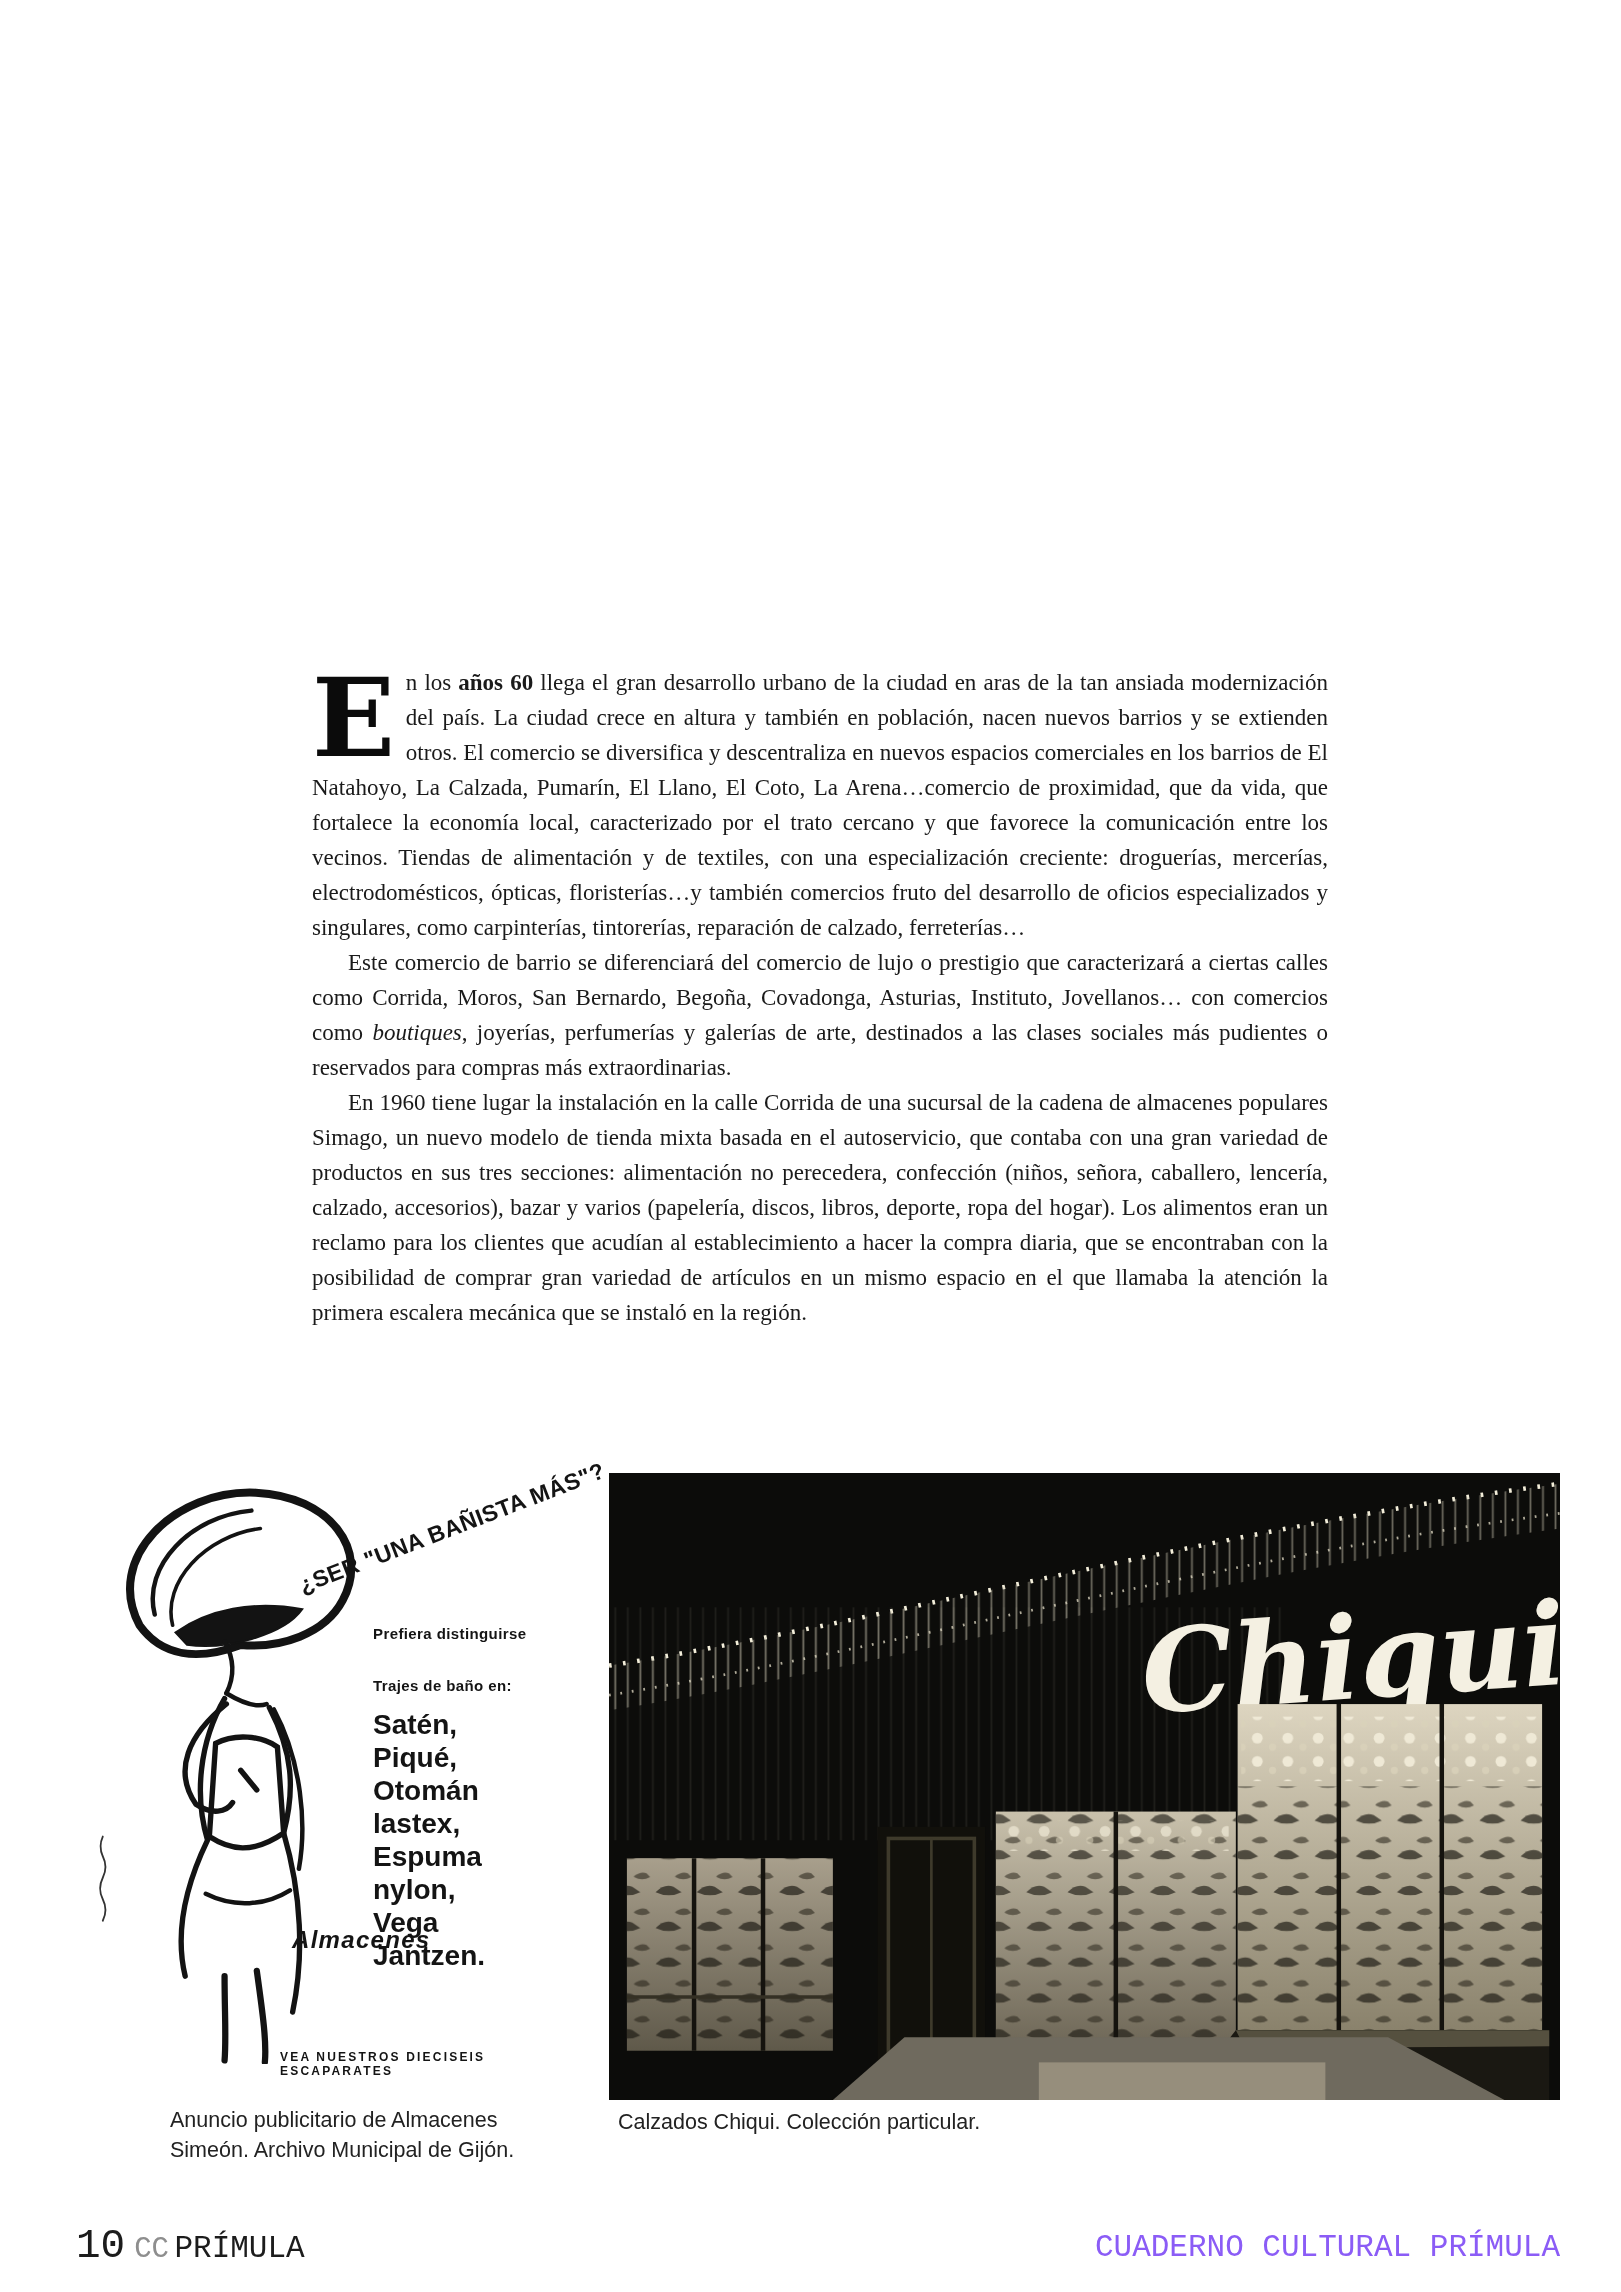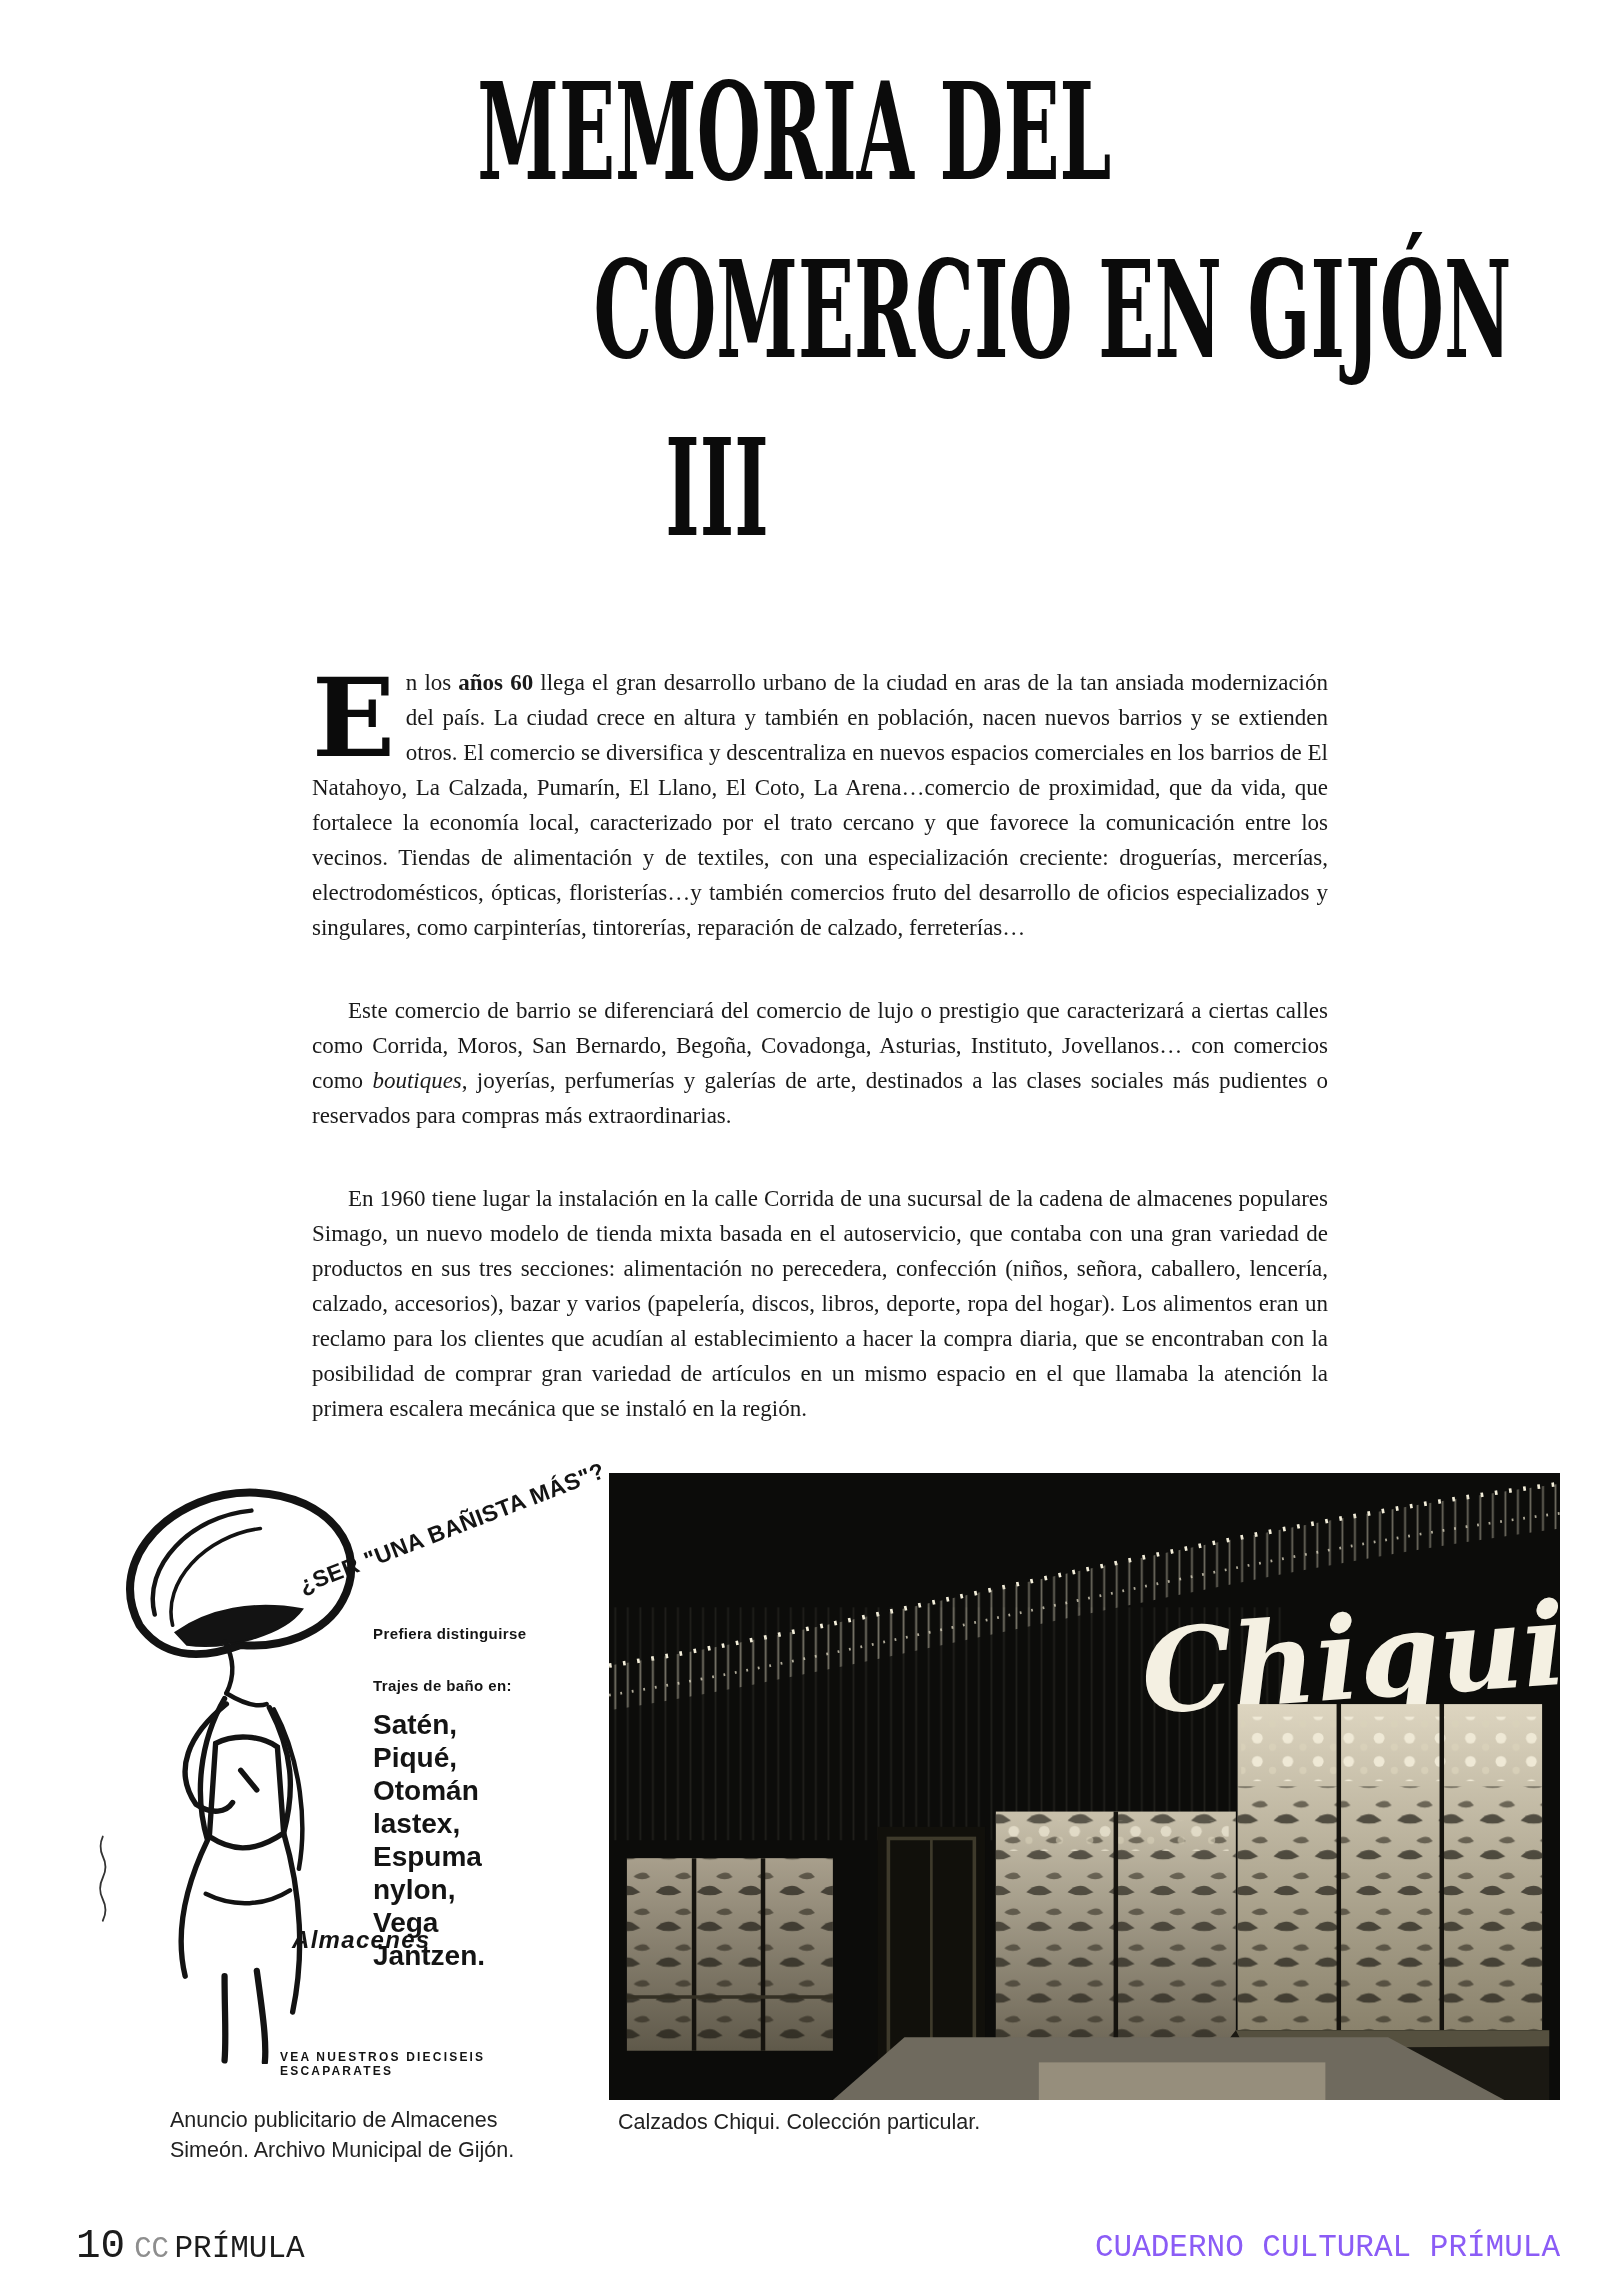--- a/index.html
+++ b/index.html
@@ -10,21 +10,21 @@
   .title-block{position:absolute;left:218px;top:64px;width:998px;text-align:center;line-height:136px;}
   .title-line{display:inline-block;font-family:"DejaVu Serif",serif;font-weight:bold;
               font-size:134px;transform:scaleX(.55);transform-origin:center;white-space:nowrap;color:#0b0b0b;}
   .authors{position:absolute;left:251px;top:455px;width:1057px;text-align:center;
            font-family:"Liberation Sans",sans-serif;font-size:28px;line-height:36px;color:#1b1b1b;}
 
   
   .article{position:absolute;left:312px;top:665px;width:1016px;
            font-size:23px;line-height:35px;text-align:justify;color:#1a1a1a;}
   .article p{margin:0;}
-  .article p.indent{text-indent:36px;margin-top:48px;}
+  .article p.indent{text-indent:36px;}
   .dropcap{float:left;font-family:"DejaVu Serif",serif;font-weight:bold;
            font-size:109px;line-height:99px;height:100px;padding:3.6px 10.7px 0 0;color:#0b0b0b;}
   .b{font-weight:bold;} .i{font-style:italic;}
 
   
   .ad{position:absolute;left:90px;top:1473px;width:466px;height:627px;
       font-family:"Liberation Sans",sans-serif;color:#141414;}
   .ad-sketch{position:absolute;left:0;top:0;}
   .ad-headline{position:absolute;left:210px;top:100px;transform:rotate(-21deg);transform-origin:left center;
                font-weight:bold;font-size:23px;white-space:nowrap;letter-spacing:0.4px;}
@@ -55,25 +55,20 @@
   .footer-abbr{font-size:29px;color:#8e8e8e;padding:0 5.4px 0 9px;}
   .footer-title{font-size:31px;}
   .footer-right{position:absolute;right:62px;top:2230px;font-family:"Liberation Mono",monospace;
                 font-size:31px;color:#8b5cf6;white-space:nowrap;}
 </style>
 </head>
 <body>
 
 <div class="page">
 
-  <div class="title-block">
-    <div><span class="title-line">MEMORIA DEL</span></div>
-    <div><span class="title-line">COMERCIO EN GIJÓN</span></div>
-    <div><span class="title-line">III</span></div>
-  </div>
 
   <div class="article">
     <p><span class="dropcap">E</span><span>n los </span><span class="b">años 60</span><span> llega el gran desarrollo urbano de la ciudad en aras de la tan ansiada modernización del país. La ciudad crece en altura y también en población, nacen nuevos barrios y se extienden otros. El comercio se diversifica y descentraliza en nuevos espacios comerciales en los barrios de El Natahoyo, La Calzada, Pumarín, El Llano, El Coto, La Arena…comercio de proximidad, que da vida, que fortalece la economía local, caracterizado por el trato cercano y que favorece la comunicación entre los vecinos. Tiendas de alimentación y de textiles, con una especialización creciente: droguerías, mercerías, electrodomésticos, ópticas, floristerías…y también comercios fruto del desarrollo de oficios especializados y singulares, como carpinterías, tintorerías, reparación de calzado, ferreterías…</span></p>
     <p class="indent"><span>Este comercio de barrio se diferenciará del comercio de lujo o prestigio que caracterizará a ciertas calles como Corrida, Moros, San Bernardo, Begoña, Covadonga, Asturias, Instituto, Jovellanos… con comercios como </span><span class="i">boutiques</span><span>, joyerías, perfumerías y galerías de arte, destinados a las clases sociales más pudientes o reservados para compras más extraordinarias.</span></p>
     <p class="indent">En 1960 tiene lugar la instalación en la calle Corrida de una sucursal de la cadena de almacenes populares Simago, un nuevo modelo de tienda mixta basada en el autoservicio, que contaba con una gran variedad de productos en sus tres secciones: alimentación no perecedera, confección (niños, señora, caballero, lencería, calzado, accesorios), bazar y varios (papelería, discos, libros, deporte, ropa del hogar). Los alimentos eran un reclamo para los clientes que acudían al establecimiento a hacer la compra diaria, que se encontraban con la posibilidad de comprar gran variedad de artículos en un mismo espacio en el que llamaba la atención la primera escalera mecánica que se instaló en la región.</p>
   </div>
 
   <div class="ad">
     <svg class="ad-sketch" width="296" height="591" viewBox="0 0 330 660">
       <g fill="none" stroke="#131313" stroke-linecap="round">

